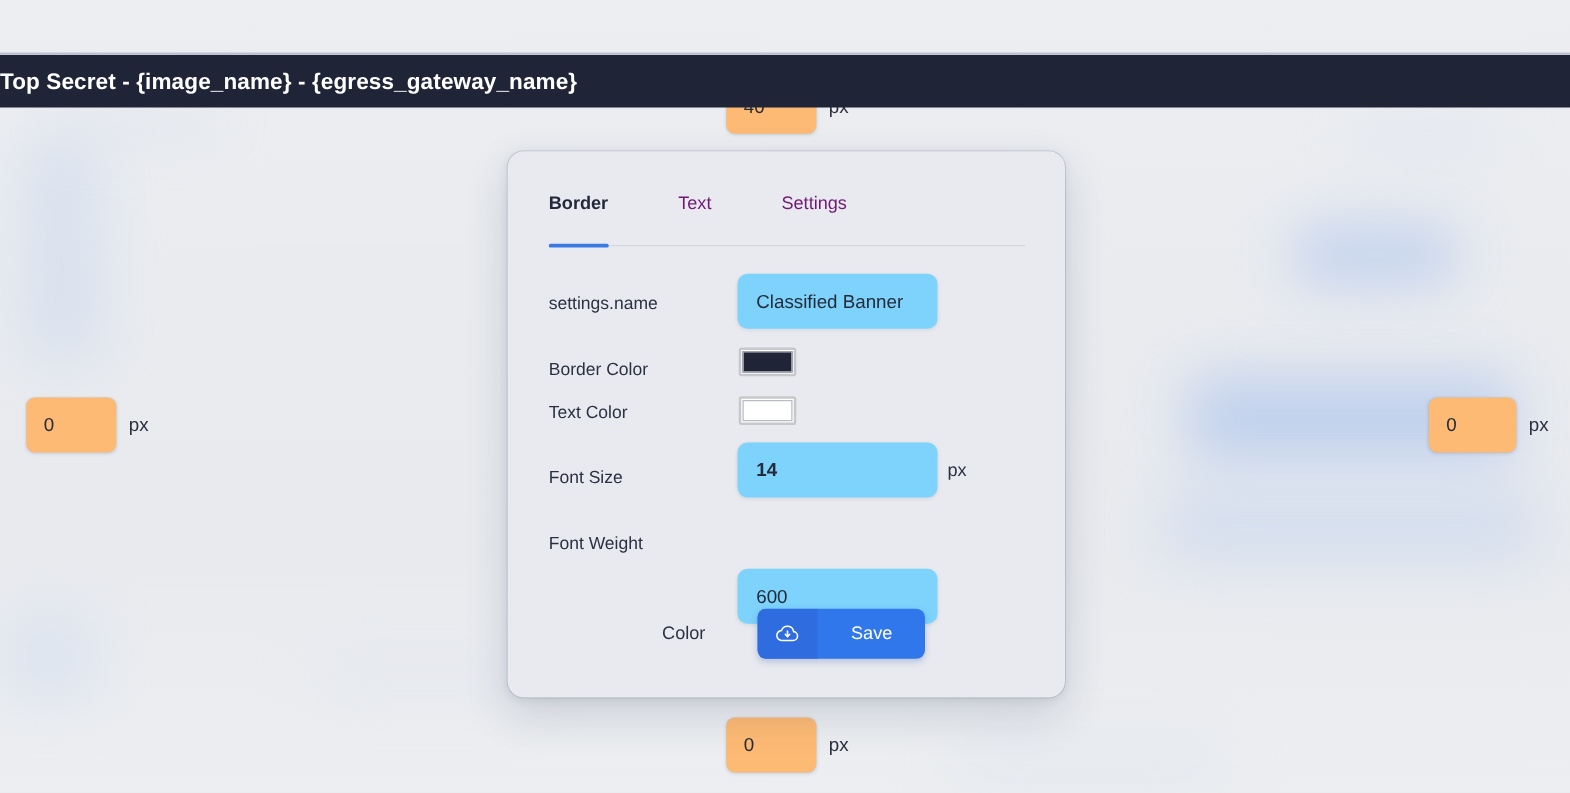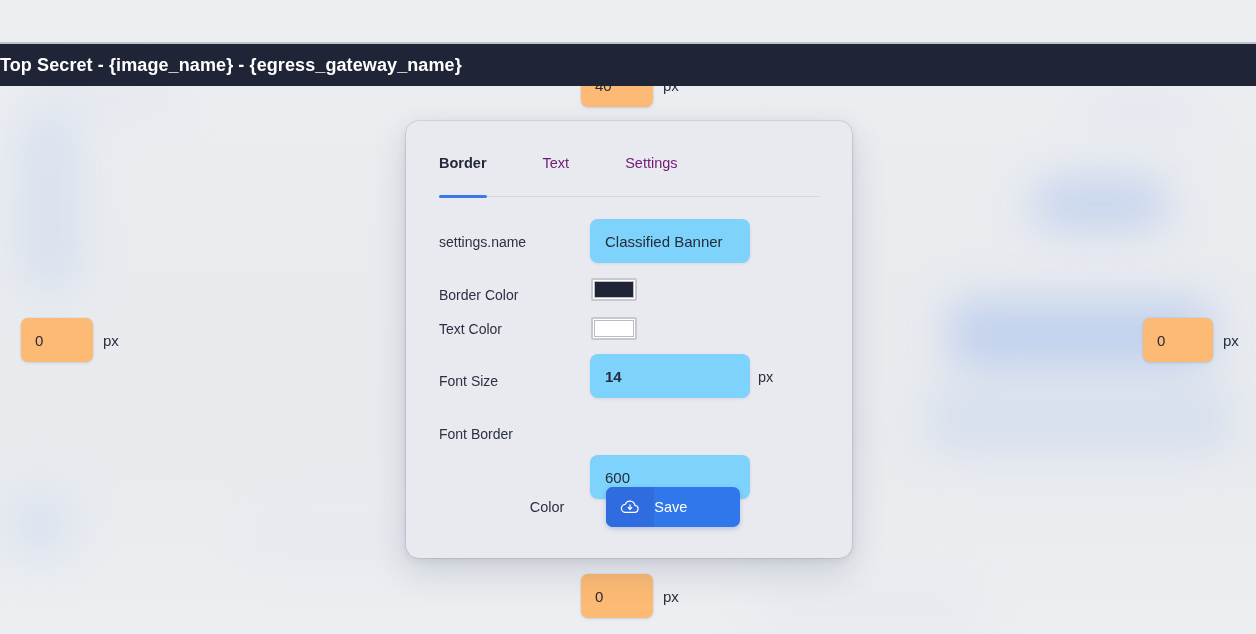--- a/index.html
+++ b/index.html
@@ -242,21 +242,21 @@
     background: #2f6ce0;
     display: flex;
     align-items: center;
     justify-content: center;
   }
   #save-label {
     flex: 1;
     color: #ffffff;
     font-size: 14.5px;
     font-family: inherit;
-    text-align: left;
+    text-align: center;
     line-height: 40px;
   }
 </style>
 </head>
 <body>
 
 <div id="bg-layer">
   <div class="blob blob-a"></div>
   <div class="blob blob-b"></div>
   <div class="blob blob-c"></div>
@@ -320,21 +320,21 @@
     </div>
   </div>
 
   <div id="row-fsize">
     <div class="row-label">Font Size</div>
     <div class="field" placeholder="14">14</div>
     <div class="field-unit">px</div>
   </div>
 
   <div id="row-fweight">
-    <div class="row-label">Font Border</div>
+    <div class="row-label">Font Weight</div>
     <div class="field" placeholder="600">600</div>
   </div>
 
   <div id="dialog-footer">
     <button id="cancel-button">Color</button>
     <div id="save-button" style="background: rgb(47, 119, 234);">
       <span id="save-icon-pane">
         <svg width="20" height="18" viewBox="0 0 24 22" fill="none" aria-hidden="true">
           <path d="M6.6 17.5h10.9a4.3 4.3 0 0 0 .45-8.58 6.1 6.1 0 0 0-11.8-1.1A4.25 4.25 0 0 0 6.6 17.5Z" stroke="#ffffff" stroke-width="1.5" stroke-linejoin="round" fill="none"></path>
           <path d="M12 8.4v5.2" stroke="#ffffff" stroke-width="1.5" stroke-linecap="round"></path>

